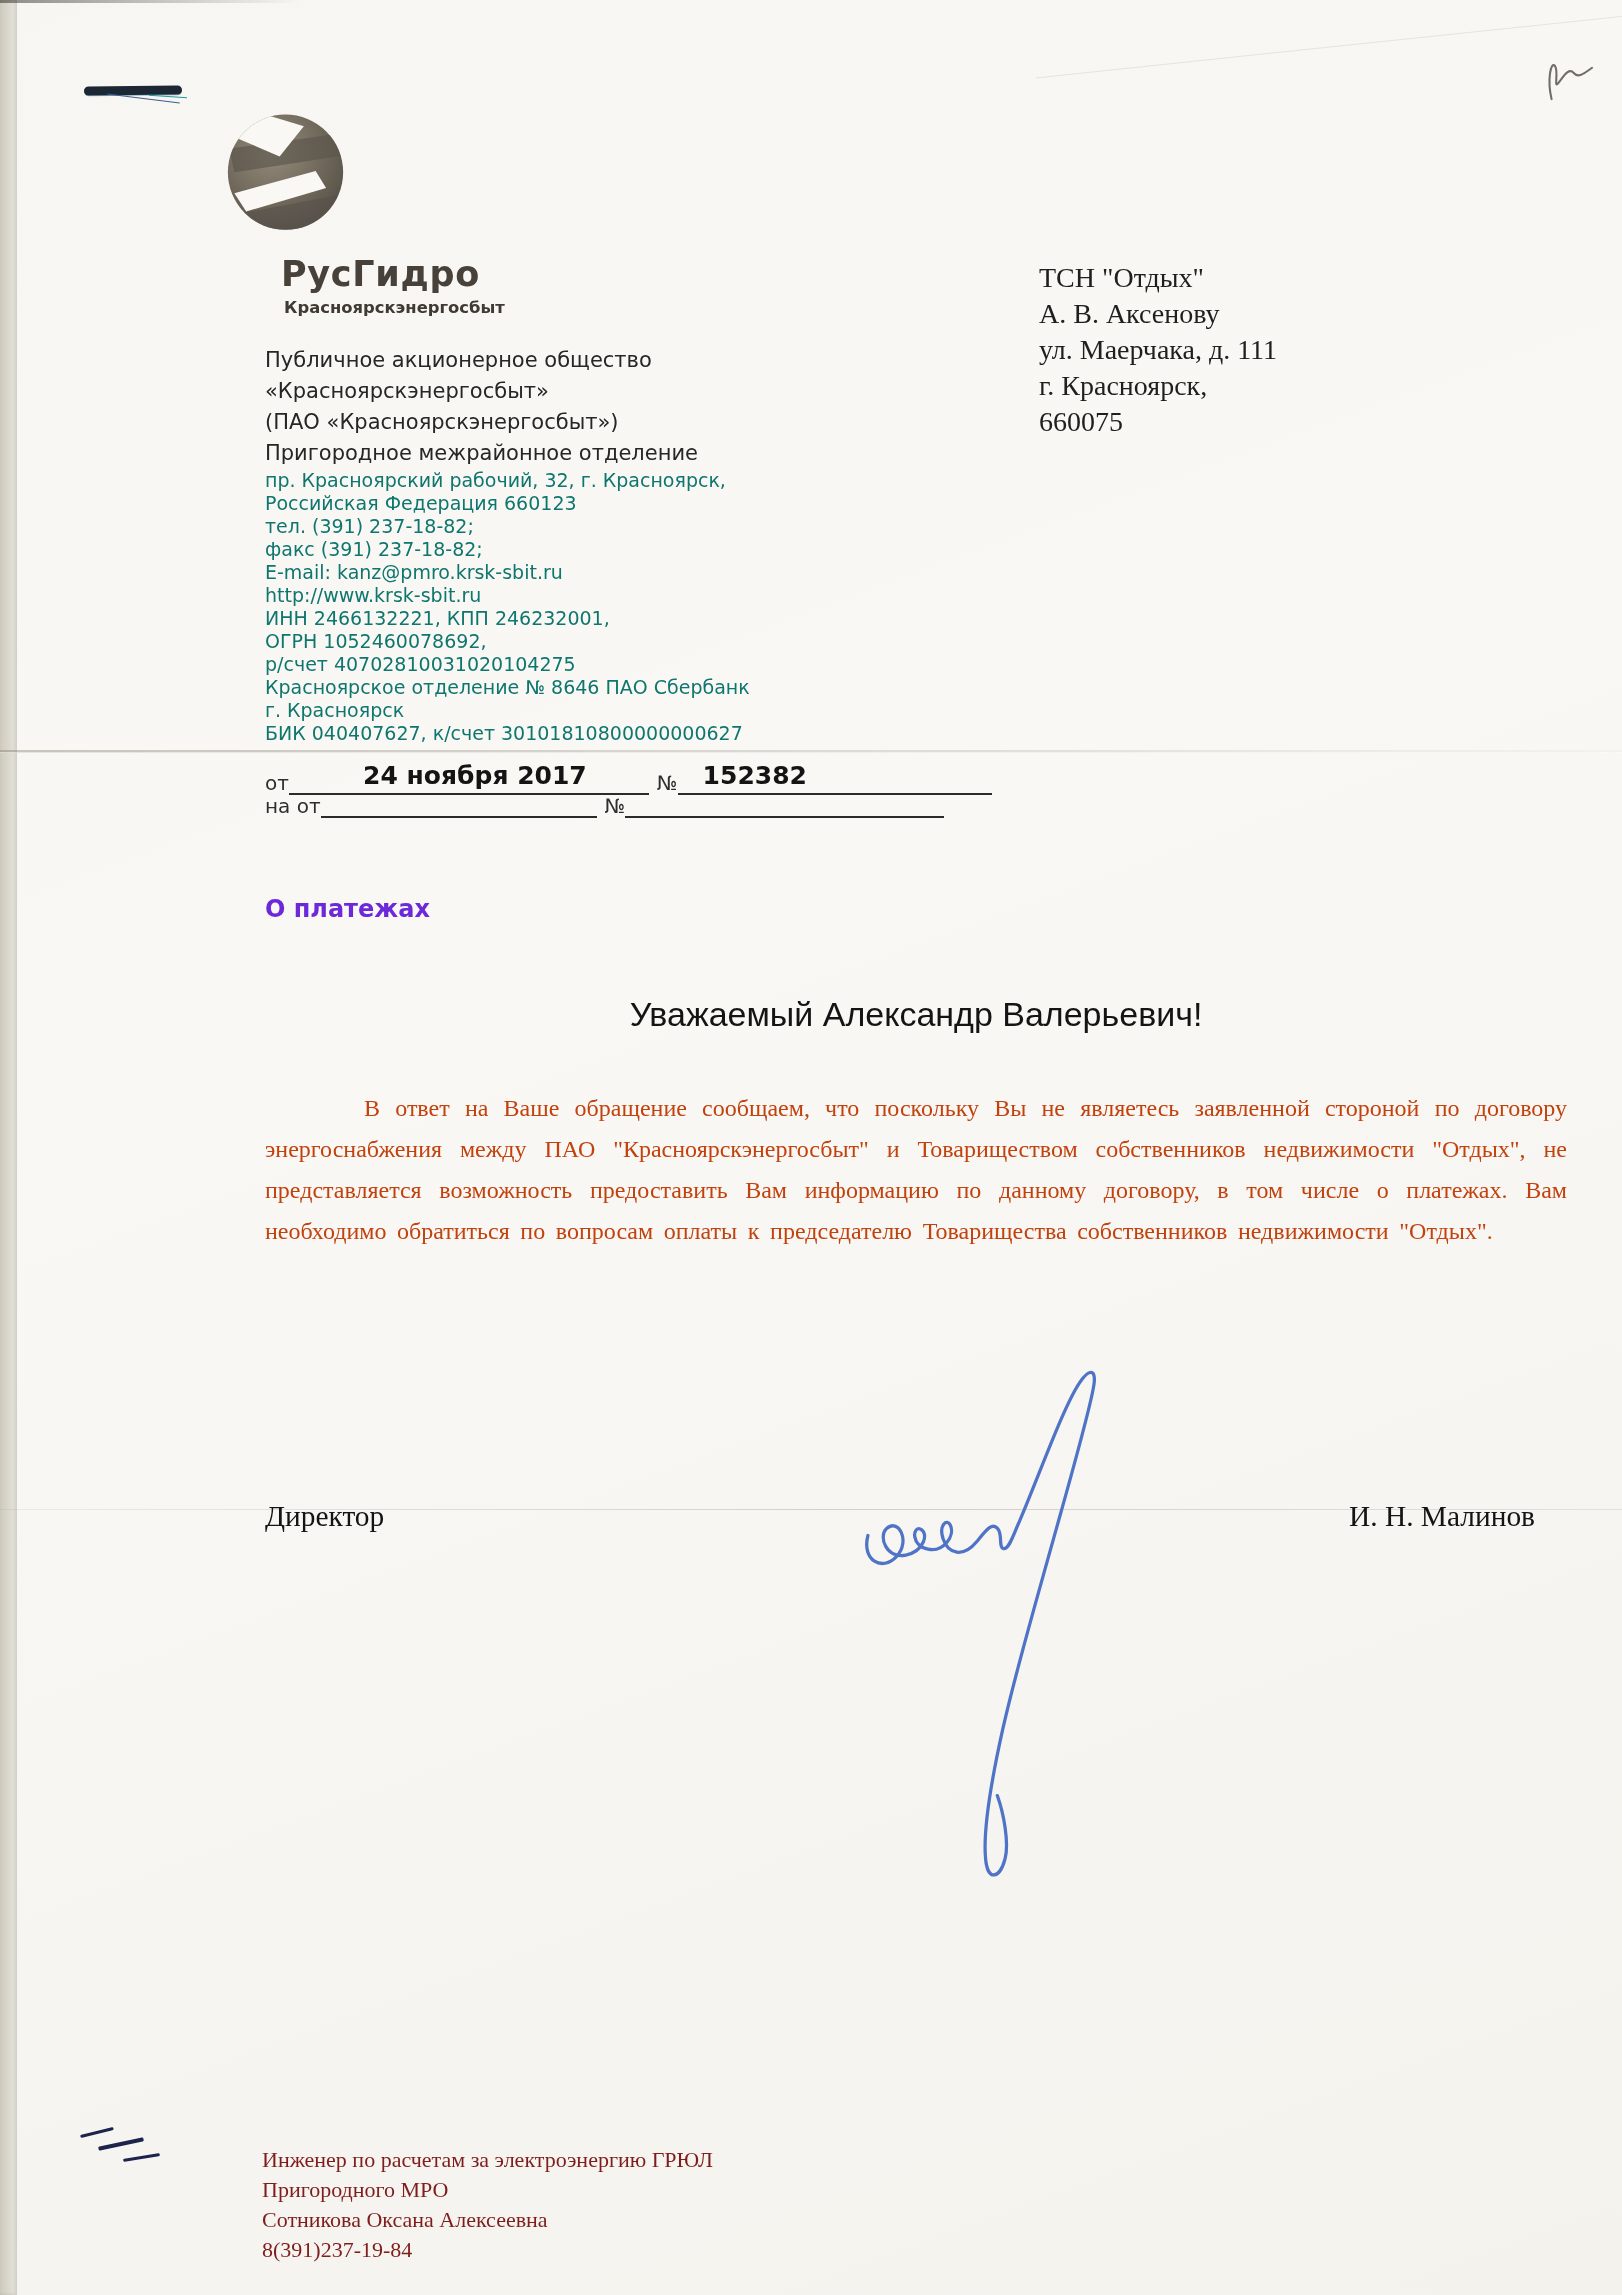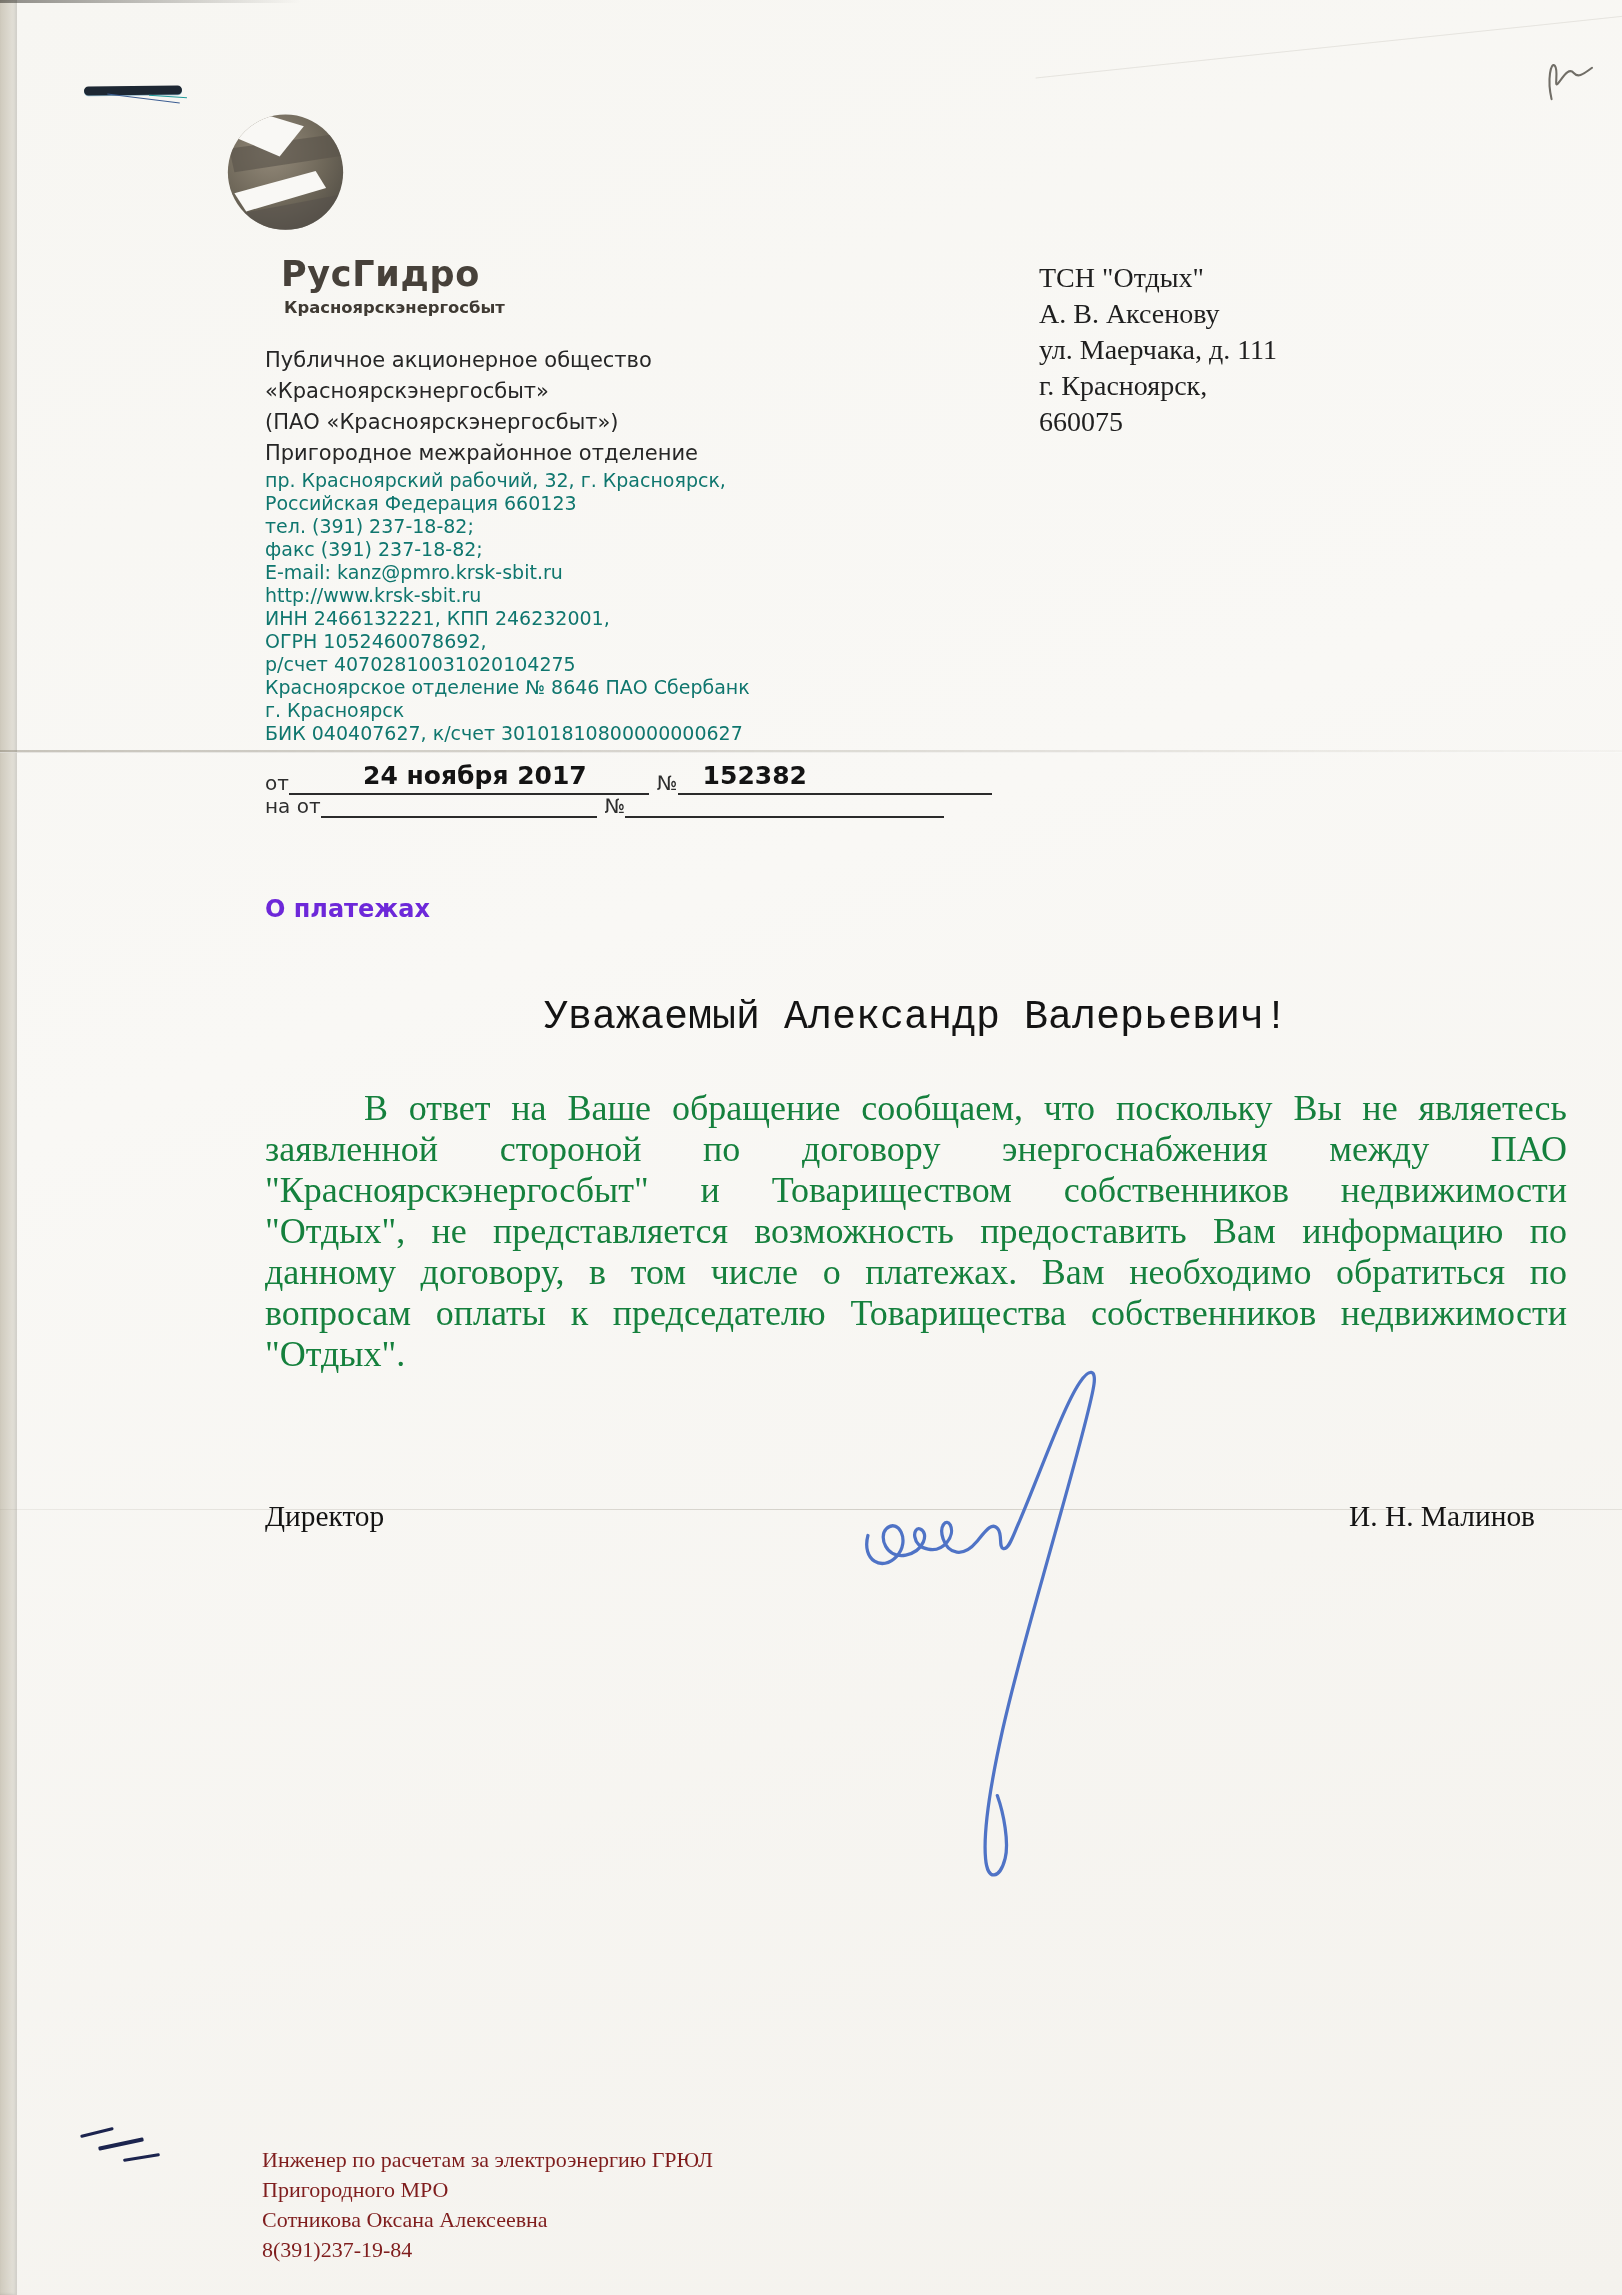--- a/index.html
+++ b/index.html
@@ -39,23 +39,23 @@
   .recipient{left:1039px;top:260px;font-size:28px;line-height:36px;color:#1f1f1f;
       font-family:"Liberation Serif","DejaVu Serif",serif;}
   
   .ref{font-size:20px;color:#2e2e2e;font-family:"DejaVu Sans","Liberation Sans",sans-serif;}
   .uline{border-bottom:2px solid #2b2b2b;display:inline-block;height:22px;vertical-align:bottom;}
   .boldval{font-size:25px;font-weight:bold;color:#141414;
       font-family:"DejaVu Sans","Liberation Sans",sans-serif;white-space:nowrap;}
   .subject{left:265px;top:895px;font-size:24px;font-weight:bold;color:#6d28d9;
       font-family:"DejaVu Sans","Liberation Sans",sans-serif;}
   
-  .salutation{left:265px;top:995px;width:1302px;text-align:center;font-size:40px;color:#141414;
-      font-family:Liberation Mono, monospace;}
-  .body-par{left:265px;top:1088px;width:1302px;font-size:36px;line-height:41px;color:#15803d;
+  .salutation{left:265px;top:995px;width:1302px;text-align:center;font-size:34px;color:#141414;
+      font-family:Liberation Sans, sans-serif;}
+  .body-par{left:265px;top:1088px;width:1302px;font-size:24px;line-height:41px;color:#c2410c;
       text-align:justify;text-indent:99px;word-spacing:4.6px;
       font-family:"Liberation Serif","DejaVu Serif",serif;}
   .sig-pos{left:265px;top:1500px;font-size:29.4px;color:#141414;
       font-family:"Liberation Serif","DejaVu Serif",serif;}
   .sig-name{left:913px;top:1500px;width:622px;text-align:right;font-size:29.4px;color:#141414;
       font-family:"Liberation Serif","DejaVu Serif",serif;}
   .footer{left:262px;top:2145px;font-size:22px;line-height:30px;color:#7f1d1d;
       font-family:"Liberation Serif","DejaVu Serif",serif;}
 </style>
 </head>

